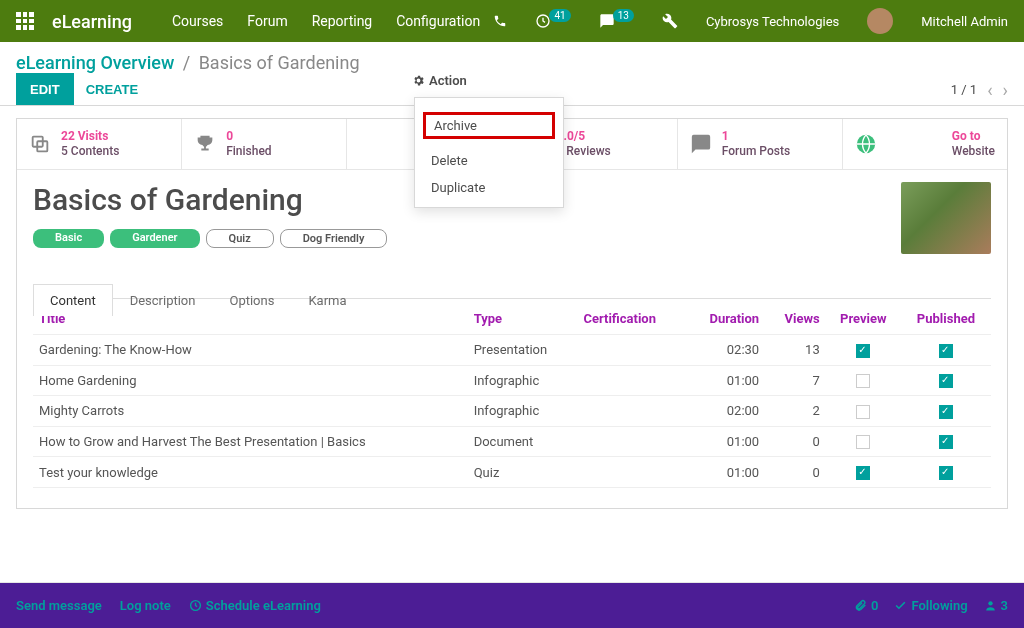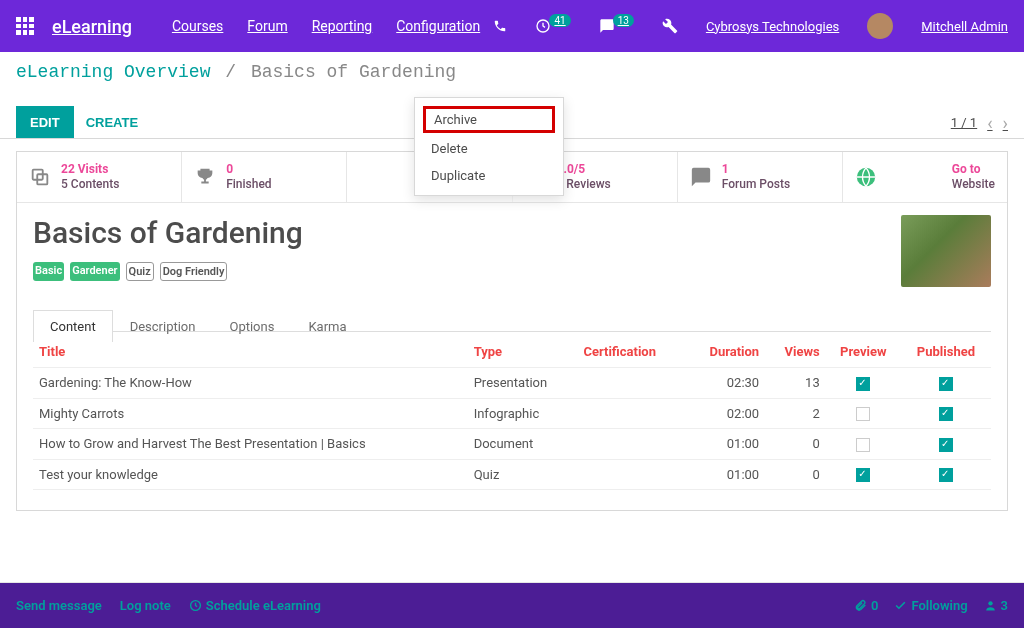--- a/index.html
+++ b/index.html
@@ -1,75 +1,75 @@
 <!DOCTYPE html>
 <html><head>
   <meta charset="utf-8">
   <style>
     * { box-sizing: border-box; margin: 0; padding: 0; }
     body { font-family: -apple-system, BlinkMacSystemFont, "Segoe UI", Roboto, sans-serif; font-size: 13px; color: #4c4c4c; background: #fff; width: 1024px; height: 628px; overflow: hidden; position: relative; }
     
-    .topnav { background: #6d28d9; height: 52px; display: flex; align-items: center; padding: 0 16px; color: #fff; text-decoration: underline; }
+    .topnav { background: #4d7c0f; height: 42px; display: flex; align-items: center; padding: 0 16px; color: #fff; }
     .apps-icon { width: 18px; height: 18px; display: grid; grid-template-columns: repeat(3,1fr); grid-template-rows: repeat(3,1fr); gap: 2px; margin-right: 18px; }
     .apps-icon span { background: #fff; }
     .brand { font-size: 18px; font-weight: 500; margin-right: 40px; }
     .topnav-menu { display: flex; gap: 24px; }
     .topnav-menu span { font-size: 14px; cursor: pointer; }
     .topnav-right { margin-left: auto; display: flex; align-items: center; gap: 28px; }
     .badge-wrap { position: relative; display: flex; align-items: center; }
     .badge-count { background: #00a09d; color: #fff; font-size: 10px; padding: 1px 5px; border-radius: 8px; margin-left: -2px; position: relative; top: -6px; }
     .avatar { width: 26px; height: 26px; border-radius: 50%; background: #b58863; display: inline-block; }
     
     .control-bar { padding: 10px 16px 0; }
-    .breadcrumb { font-size: 18px; margin-bottom: 24px; font-family: Liberation Mono, monospace; }
+    .breadcrumb { font-size: 18px; margin-bottom: 0; }
     .breadcrumb .link { color: #00a09d; font-weight: 500; }
     .breadcrumb .sep { color: #888; margin: 0 4px; }
     .breadcrumb .current { color: #888; }
     .actions-row { display: flex; height: 32px; }
     .btn-edit { background: #00a09d; color: #fff; border: none; padding: 7px 14px; font-size: 13px; font-weight: 600; cursor: pointer; margin-right: 12px; }
     .btn-create { color: #00a09d; font-weight: 600; font-size: 13px; background: none; border: none; cursor: pointer; }
     .action-dropdown-btn { margin-left: auto; position: absolute; left: 412px; display: flex; align-items: center; gap: 4px; font-weight: 600; color: #4c4c4c; cursor: pointer; }
-    .pager { margin-left: auto; display: flex; align-items: center; gap: 10px; color: #4c4c4c; text-decoration: underline; }
+    .pager { margin-left: auto; display: flex; align-items: center; gap: 10px; color: #4c4c4c; }
     .chev { color: #aaa; cursor: pointer; font-size: 18px; }
     
     .content-scroll { height: 462px; overflow-y: auto; border-top: 1px solid #d8d8d8; padding: 0 16px; position: relative; }
     .sheet { border: 1px solid #d8d8d8; background: #fff; margin-top: 12px; }
     
     .stat-row { display: flex; border-bottom: 1px solid #e6e6e6; }
     .stat { flex: 1; display: flex; align-items: center; gap: 10px; padding: 10px 12px; border-right: 1px solid #e6e6e6; min-width: 0; }
     .stat:last-child { border-right: none; justify-content: space-between; }
     .stat-icon { color: #888; flex-shrink: 0; }
     .stat-text { display: flex; flex-direction: column; line-height: 1.25; font-size: 12px; color: #666; min-width: 0; }
     .stat-text .top { font-weight: 700; color: #ec4899; white-space: nowrap; overflow: hidden; text-overflow: ellipsis; }
     .stat-text .bottom { white-space: nowrap; overflow: hidden; text-overflow: ellipsis; color: #6b4e66; font-weight: 500; }
     
     .sheet-body { padding: 12px 16px 20px; position: relative; }
     .course-title { font-size: 30px; font-weight: 500; margin-bottom: 12px; }
     .tag-row { display: flex; gap: 6px; margin-bottom: 18px; }
-    .tag { padding: 2px 2px; border-radius: 3px; font-size: 11px; font-weight: 600; }
+    .tag { padding: 2px 22px; border-radius: 8px; font-size: 11px; font-weight: 600; }
     .tag.green { background: #3cbf7c; color: #fff; }
     .tag.outline { border: 1px solid #999; color: #555; background: #fff; }
     .course-img { position: absolute; right: 16px; top: 12px; width: 90px; height: 72px; background: linear-gradient(135deg,#7a9d5a 0%,#5a7d3a 40%,#aa7c5c 100%); border-radius: 2px; }
     
     .tabs { display: flex; border-bottom: 1px solid #ddd; }
-    .tab { padding: 8px 16px; color: #6c6c6c; cursor: pointer; border: 1px solid transparent; border-bottom: none; position: relative; top: 11px; font-size: 13px; }
+    .tab { padding: 8px 16px; color: #6c6c6c; cursor: pointer; border: 1px solid transparent; border-bottom: none; position: relative; top: 18px; font-size: 13px; }
     .tab.active { border-color: #ddd; background: #fff; color: #333; }
     
     .data-table { width: 100%; border-collapse: collapse; margin-top: 4px; }
-    .data-table th { text-align: left; padding: 8px 6px; font-weight: 700; font-size: 13px; color: #ef4444; border-bottom: 1px solid #eee; }
+    .data-table th { text-align: left; padding: 8px 6px; font-weight: 700; font-size: 13px; color: #a21caf; border-bottom: 1px solid #eee; }
     .data-table th.num, .data-table td.num { text-align: right; }
     .data-table th.cen, .data-table td.cen { text-align: center; }
     .data-table td { padding: 7px 6px; border-bottom: 1px solid #eee; font-size: 13px; color: #555; }
     .check { display: inline-block; width: 14px; height: 14px; border: 1px solid #ccc; vertical-align: middle; }
     .check.on { background: #00a09d; border-color: #00a09d; position: relative; }
     .check.on::after { content: "✓"; color: #fff; font-size: 10px; position: absolute; top: -1px; left: 1px; }
     
     .dropdown-menu { position: absolute; left: 414px; top: 97px; width: 150px; background: #fff; border: 1px solid #d8d8d8; box-shadow: 0 4px 12px rgba(0,0,0,0.12); z-index: 100; padding: 6px 0; }
     .dropdown-item { padding: 6px 16px; font-size: 13px; color: #4c4c4c; cursor: pointer; }
-    .dropdown-item.hl { border: 3px solid #d40000; margin: 2px 8px; padding: 3px 8px; }
+    .dropdown-item.hl { border: 3px solid #d40000; margin: 8px 8px; padding: 3px 8px; }
     
     .bottom-bar { position: absolute; bottom: 0; left: 0; right: 0; height: 46px; border-top: 1px solid #e6e6e6; background: #4c1d95; display: flex; align-items: center; padding: 0 16px; gap: 18px; }
     .bottom-link { color: #00a09d; font-weight: 600; font-size: 13px; cursor: pointer; display: flex; align-items: center; gap: 4px; }
     .bottom-right { margin-left: auto; display: flex; align-items: center; gap: 16px; }
     
     svg { display: block; }
   </style>
 </head>
 <body>
 
@@ -232,20 +232,29 @@
           </tr>
         </thead>
         <tbody id="tbody">
             <tr>
               <td>Gardening: The Know-How</td>
               <td>Presentation</td>
               <td></td>
               <td class="num">02:30</td>
               <td class="num">13</td>
               <td class="cen"><span class="check on"></span></td>
+              <td class="cen"><span class="check on"></span></td>
+            </tr>
+            <tr>
+              <td>Home Gardening</td>
+              <td>Infographic</td>
+              <td></td>
+              <td class="num">01:00</td>
+              <td class="num">7</td>
+              <td class="cen"><span class="check"></span></td>
               <td class="cen"><span class="check on"></span></td>
             </tr>
             <tr>
               <td>Mighty Carrots</td>
               <td>Infographic</td>
               <td></td>
               <td class="num">02:00</td>
               <td class="num">2</td>
               <td class="cen"><span class="check"></span></td>
               <td class="cen"><span class="check on"></span></td>

